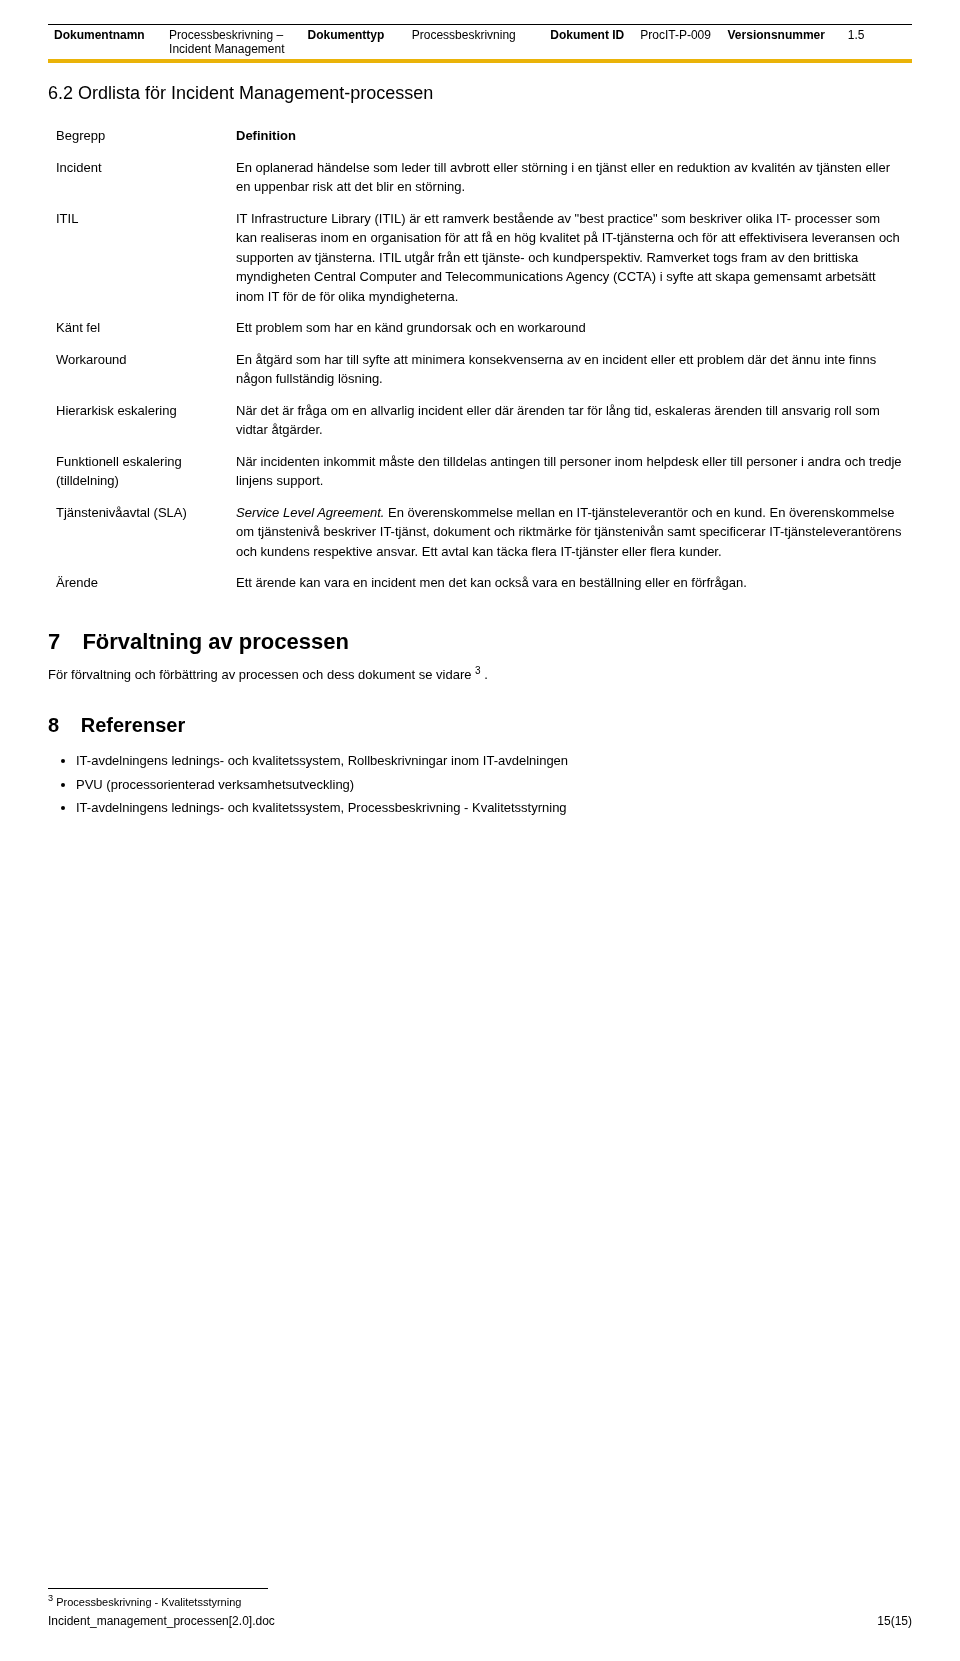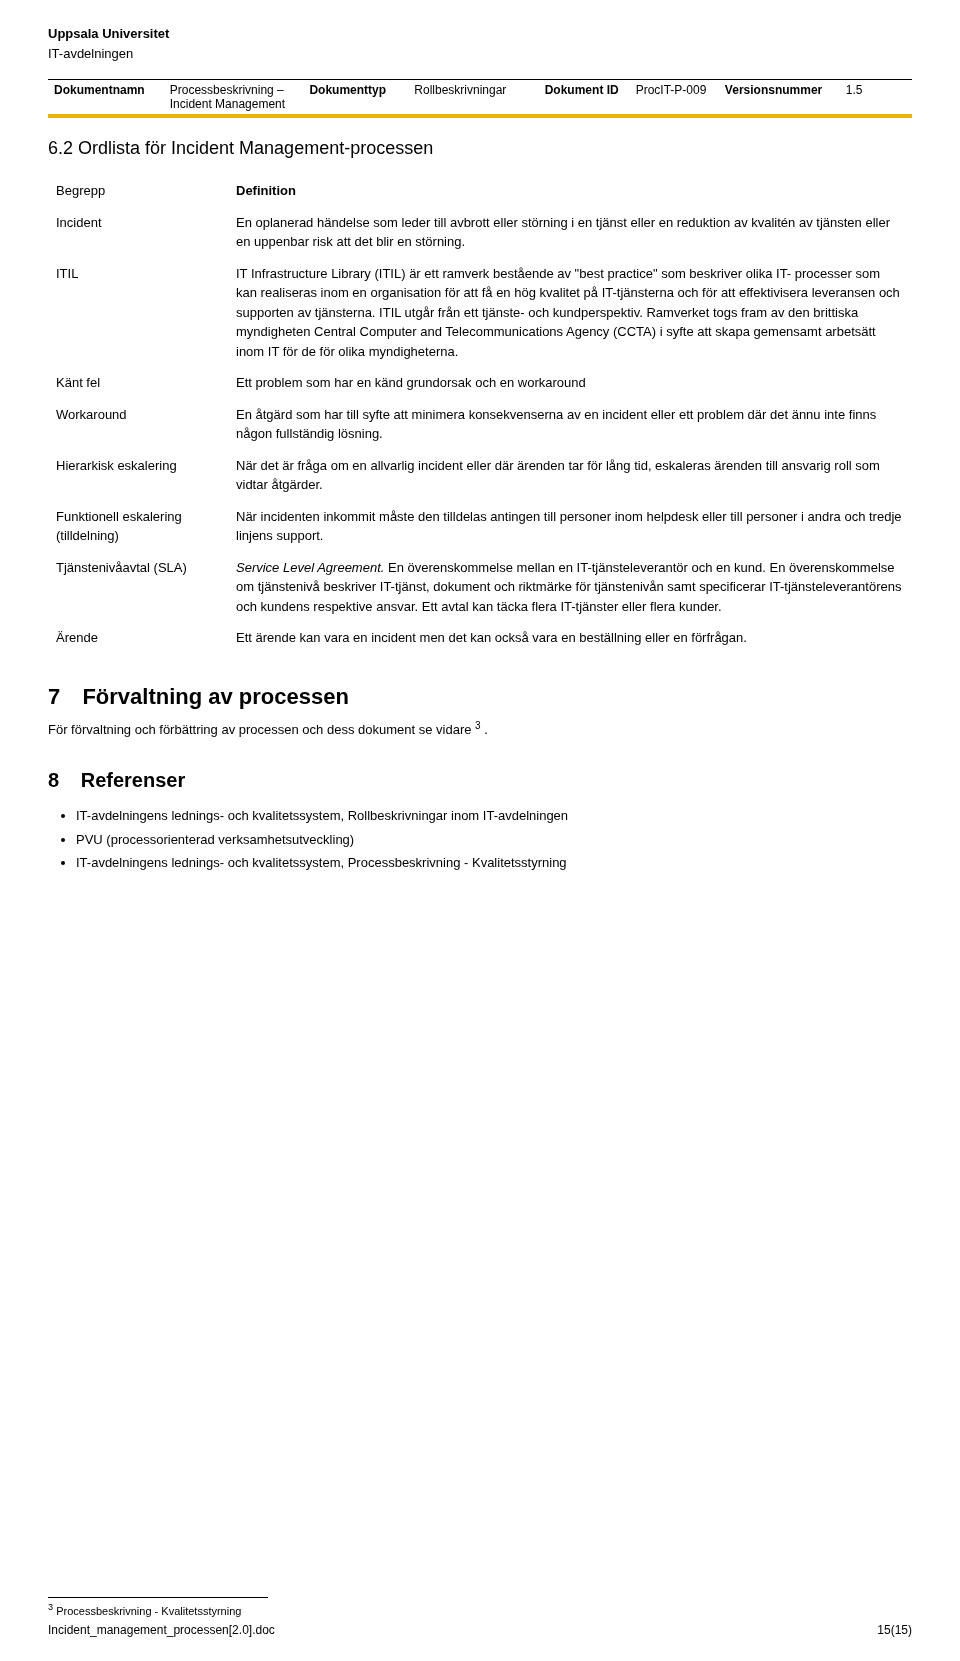--- a/index.html
+++ b/index.html
@@ -114,34 +114,28 @@
     .col-header {
       font-weight: bold;
       font-size: 13px;
     }
   </style>
 </head>
 <body>
 
 <div class="page">
 
-  <div class="header-top">
-    <div>
-      <div class="org-name">Uppsala Universitet</div>
-      <div class="org-name" style="font-weight:normal;">IT-avdelningen</div>
-    </div>
-  </div>
 
   <table class="meta-table">
     <tbody>
         <tr class="meta-row-top">
       <td class="label-cell">Dokumentnamn</td>
       <td class="value-cell">Processbeskrivning – Incident Management</td>
       <td class="label-cell">Dokumenttyp</td>
-      <td class="value-cell">Rollbeskrivningar</td>
+      <td class="value-cell">Processbeskrivning</td>
       <td class="label-cell">Dokument ID</td>
       <td class="value-cell">ProcIT-P-009</td>
       <td class="label-cell">Versionsnummer</td>
       <td class="value-cell">1.5</td>
     </tr>
   </tbody>
     </table>
 
   <div class="section-title">6.2  Ordlista för Incident Management-processen</div>
 
@@ -205,21 +199,21 @@
       <span>8</span>
       <span style="margin-left:16px;">Referenser</span>
     </div>
     <ul class="references-list" id="references-list">
     <li>IT-avdelningens lednings- och kvalitetssystem, Rollbeskrivningar inom IT-avdelningen</li>
         <li>PVU (processorienterad verksamhetsutveckling)</li>
         <li>IT-avdelningens lednings- och kvalitetssystem, Processbeskrivning - Kvalitetsstyrning</li>
       </ul>
   </div>
 
-  <div style="position:absolute; bottom:24px; left:48px; right:48px;">
+  <div style="position:absolute; bottom:33px; left:48px; right:48px;">
     <div class="footer-line"></div>
     <div style="font-size:11px; margin-bottom:6px;">
       <sup>3</sup>
       <span>Processbeskrivning - Kvalitetsstyrning</span>
     </div>
     <div class="footer-content">
       <span>Incident_management_processen[2.0].doc</span>
       <span>15(15)</span>
     </div>
   </div>

